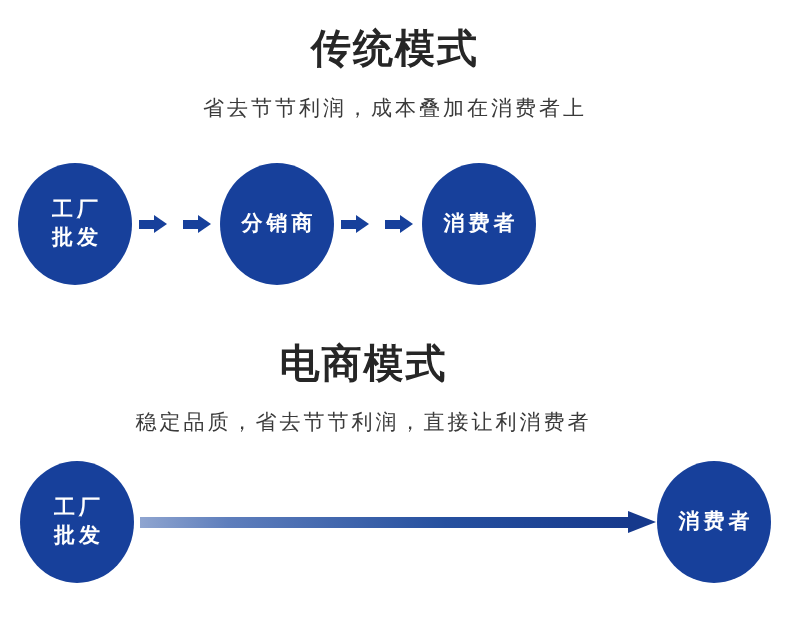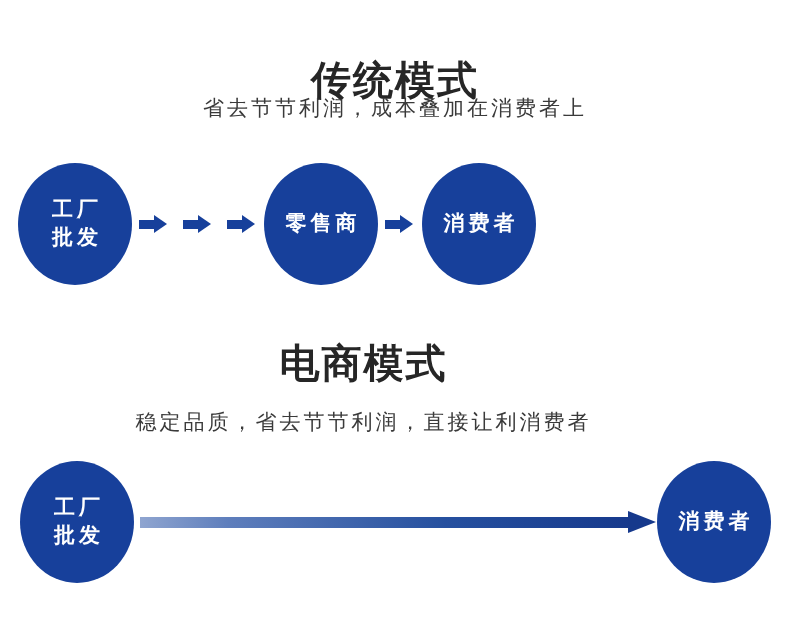--- a/index.html
+++ b/index.html
@@ -34,21 +34,21 @@
   .section-subtitle {
     text-align: center;
     font-size: 21px;
     font-weight: normal;
     color: #3a3a3a;
     letter-spacing: 3px;
     line-height: 1;
   }
 
   
-  #traditional-title { position: absolute; left: 0; top: 28px; width: 790px; margin-top: 32px; }
+  #traditional-title { position: absolute; left: 0; top: 28px; width: 790px; }
   #traditional-subtitle { position: absolute; left: 0; top: 98px; width: 790px; }
 
   #traditional-flow {
     position: absolute;
     left: 0;
     top: 163px;
     width: 790px;
     height: 122px;
     display: flex;
     flex-direction: row;
@@ -175,29 +175,29 @@
       <span class="shaft"></span>
       <span class="head"></span>
     </div>
 
 
     <div class="arrow-small">
       <span class="shaft"></span>
       <span class="head"></span>
     </div>
 
-
-    <div class="arrow-small">
-      <span class="shaft"></span>
-      <span class="head"></span>
-    </div>
-
     <div class="node-circle wide">
-      <span class="node-line">零售商</span>
-    </div>
+      <span class="node-line">分销商</span>
+    </div>
+
+    <div class="arrow-small">
+      <span class="shaft"></span>
+      <span class="head"></span>
+    </div>
+
 
     <div class="arrow-small">
       <span class="shaft"></span>
       <span class="head"></span>
     </div>
 
     <div class="node-circle wide">
       <span class="node-line">消费者</span>
     </div>
 

